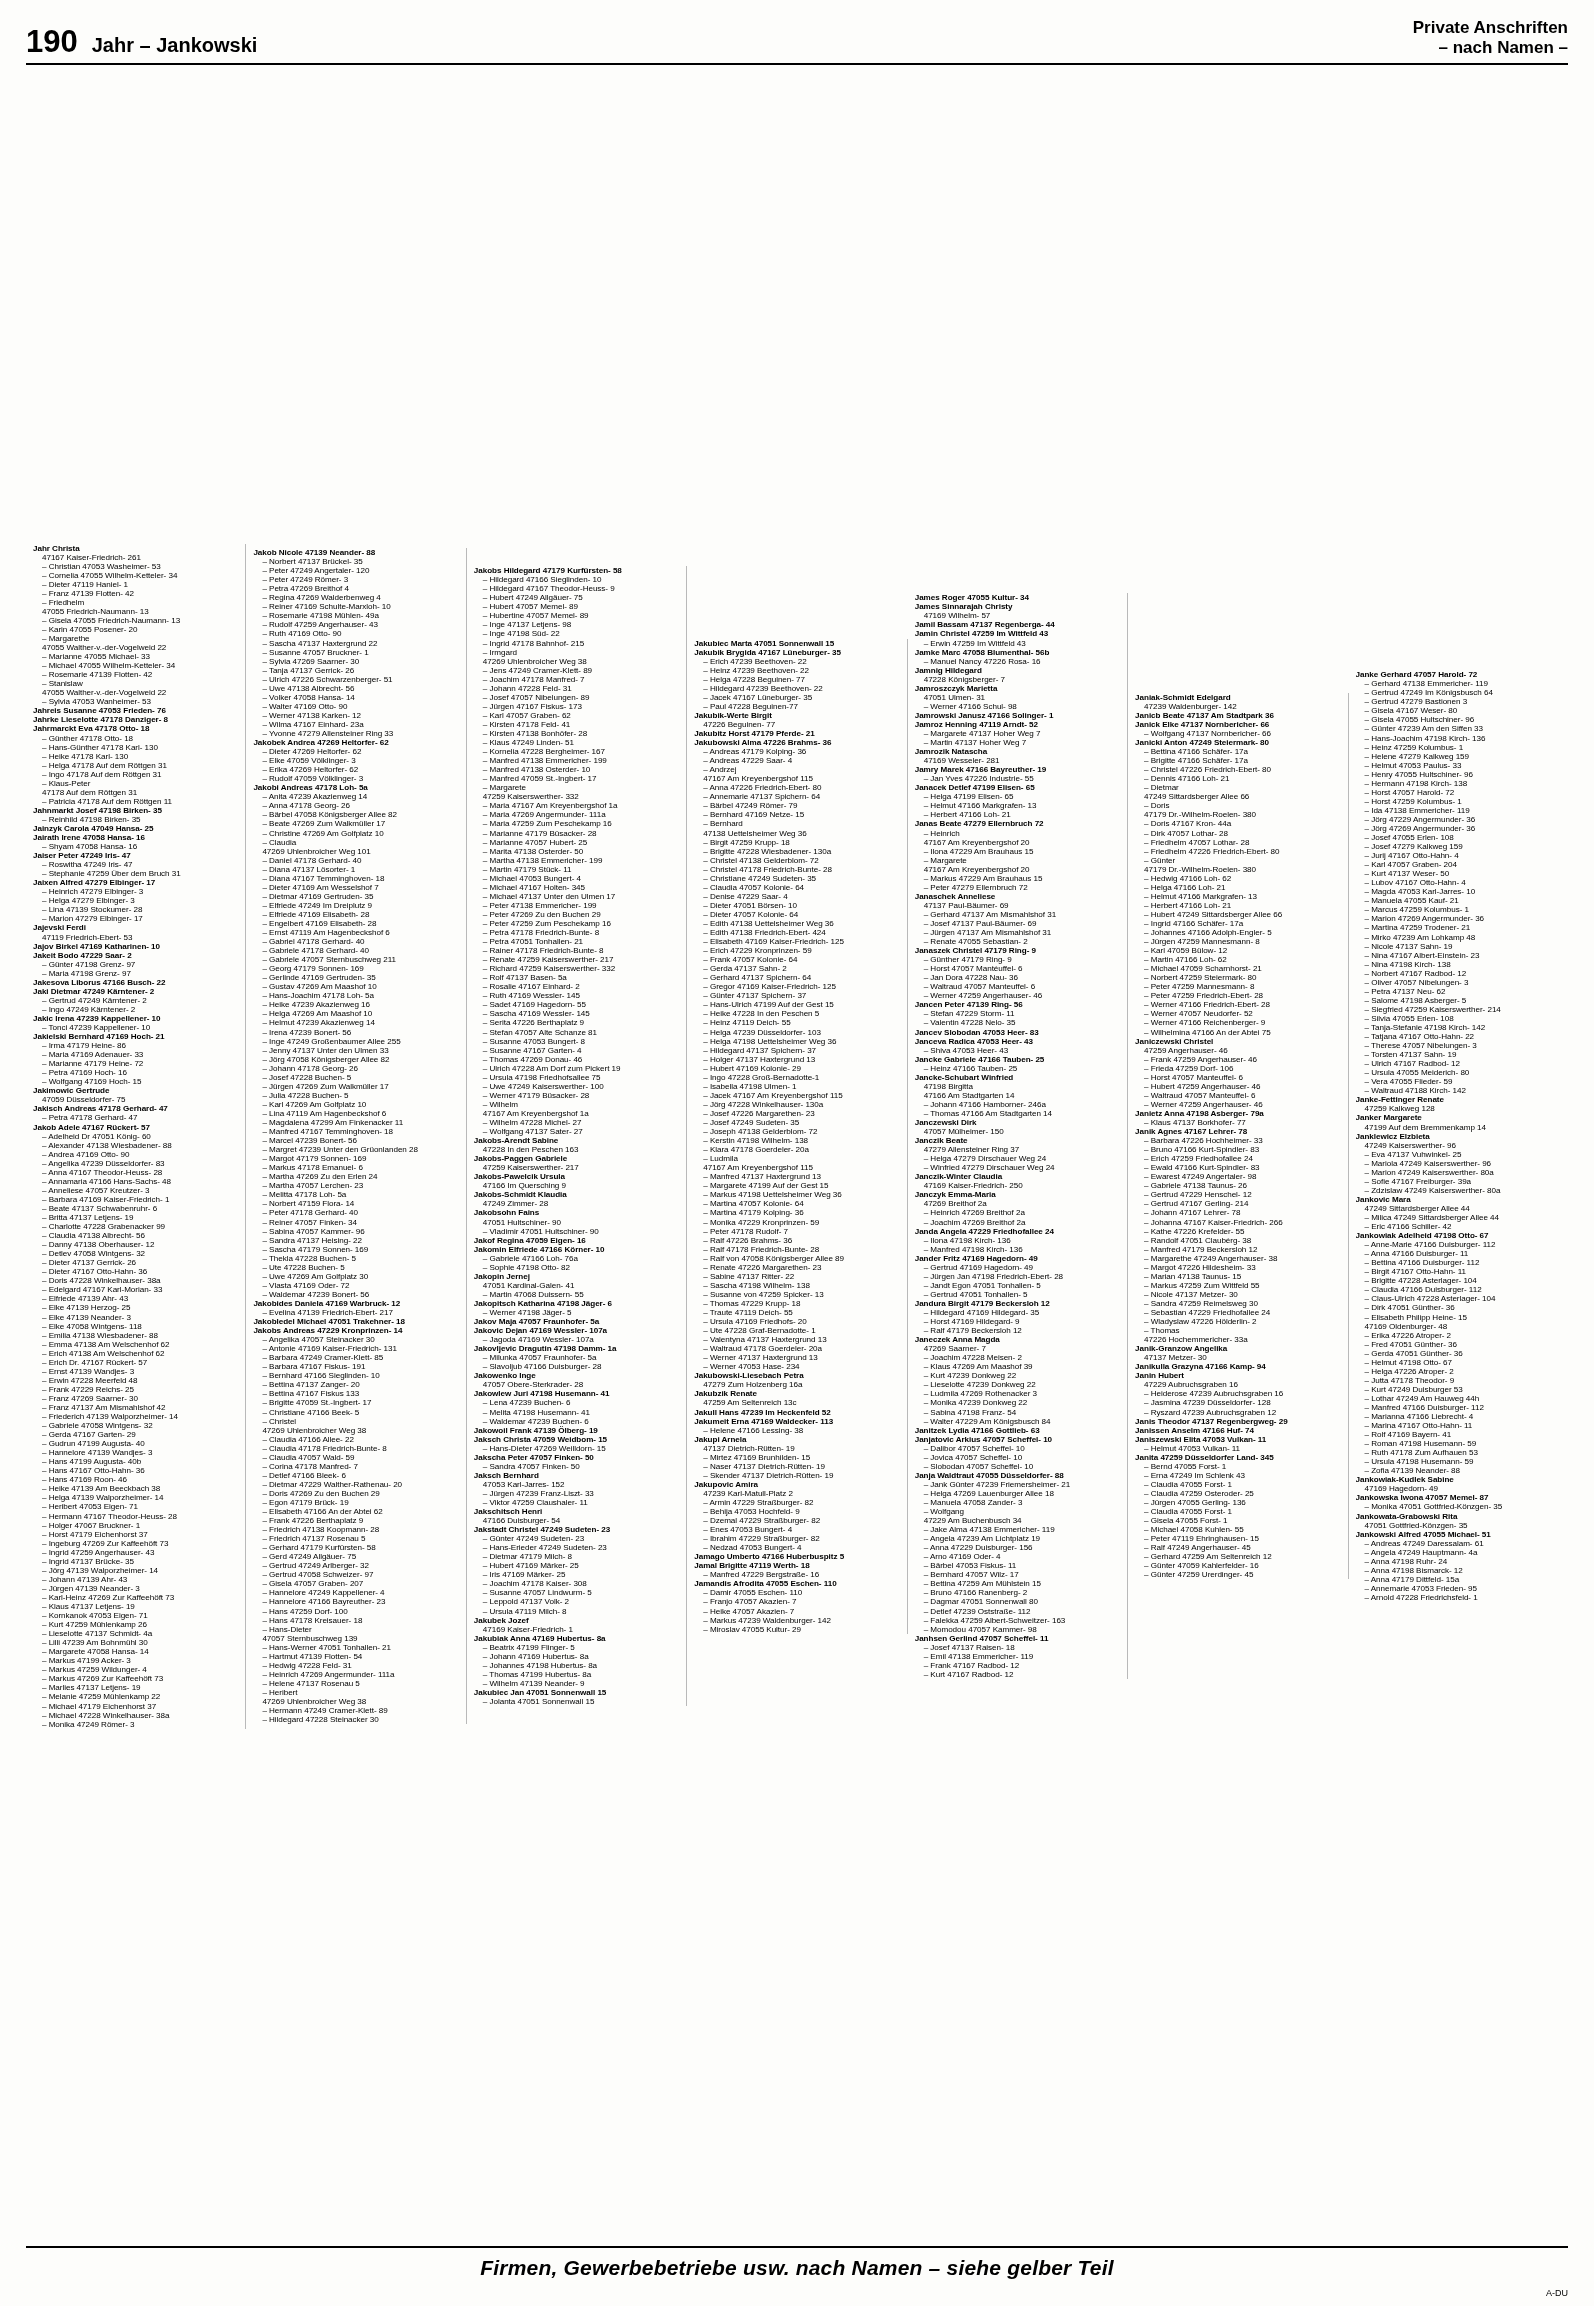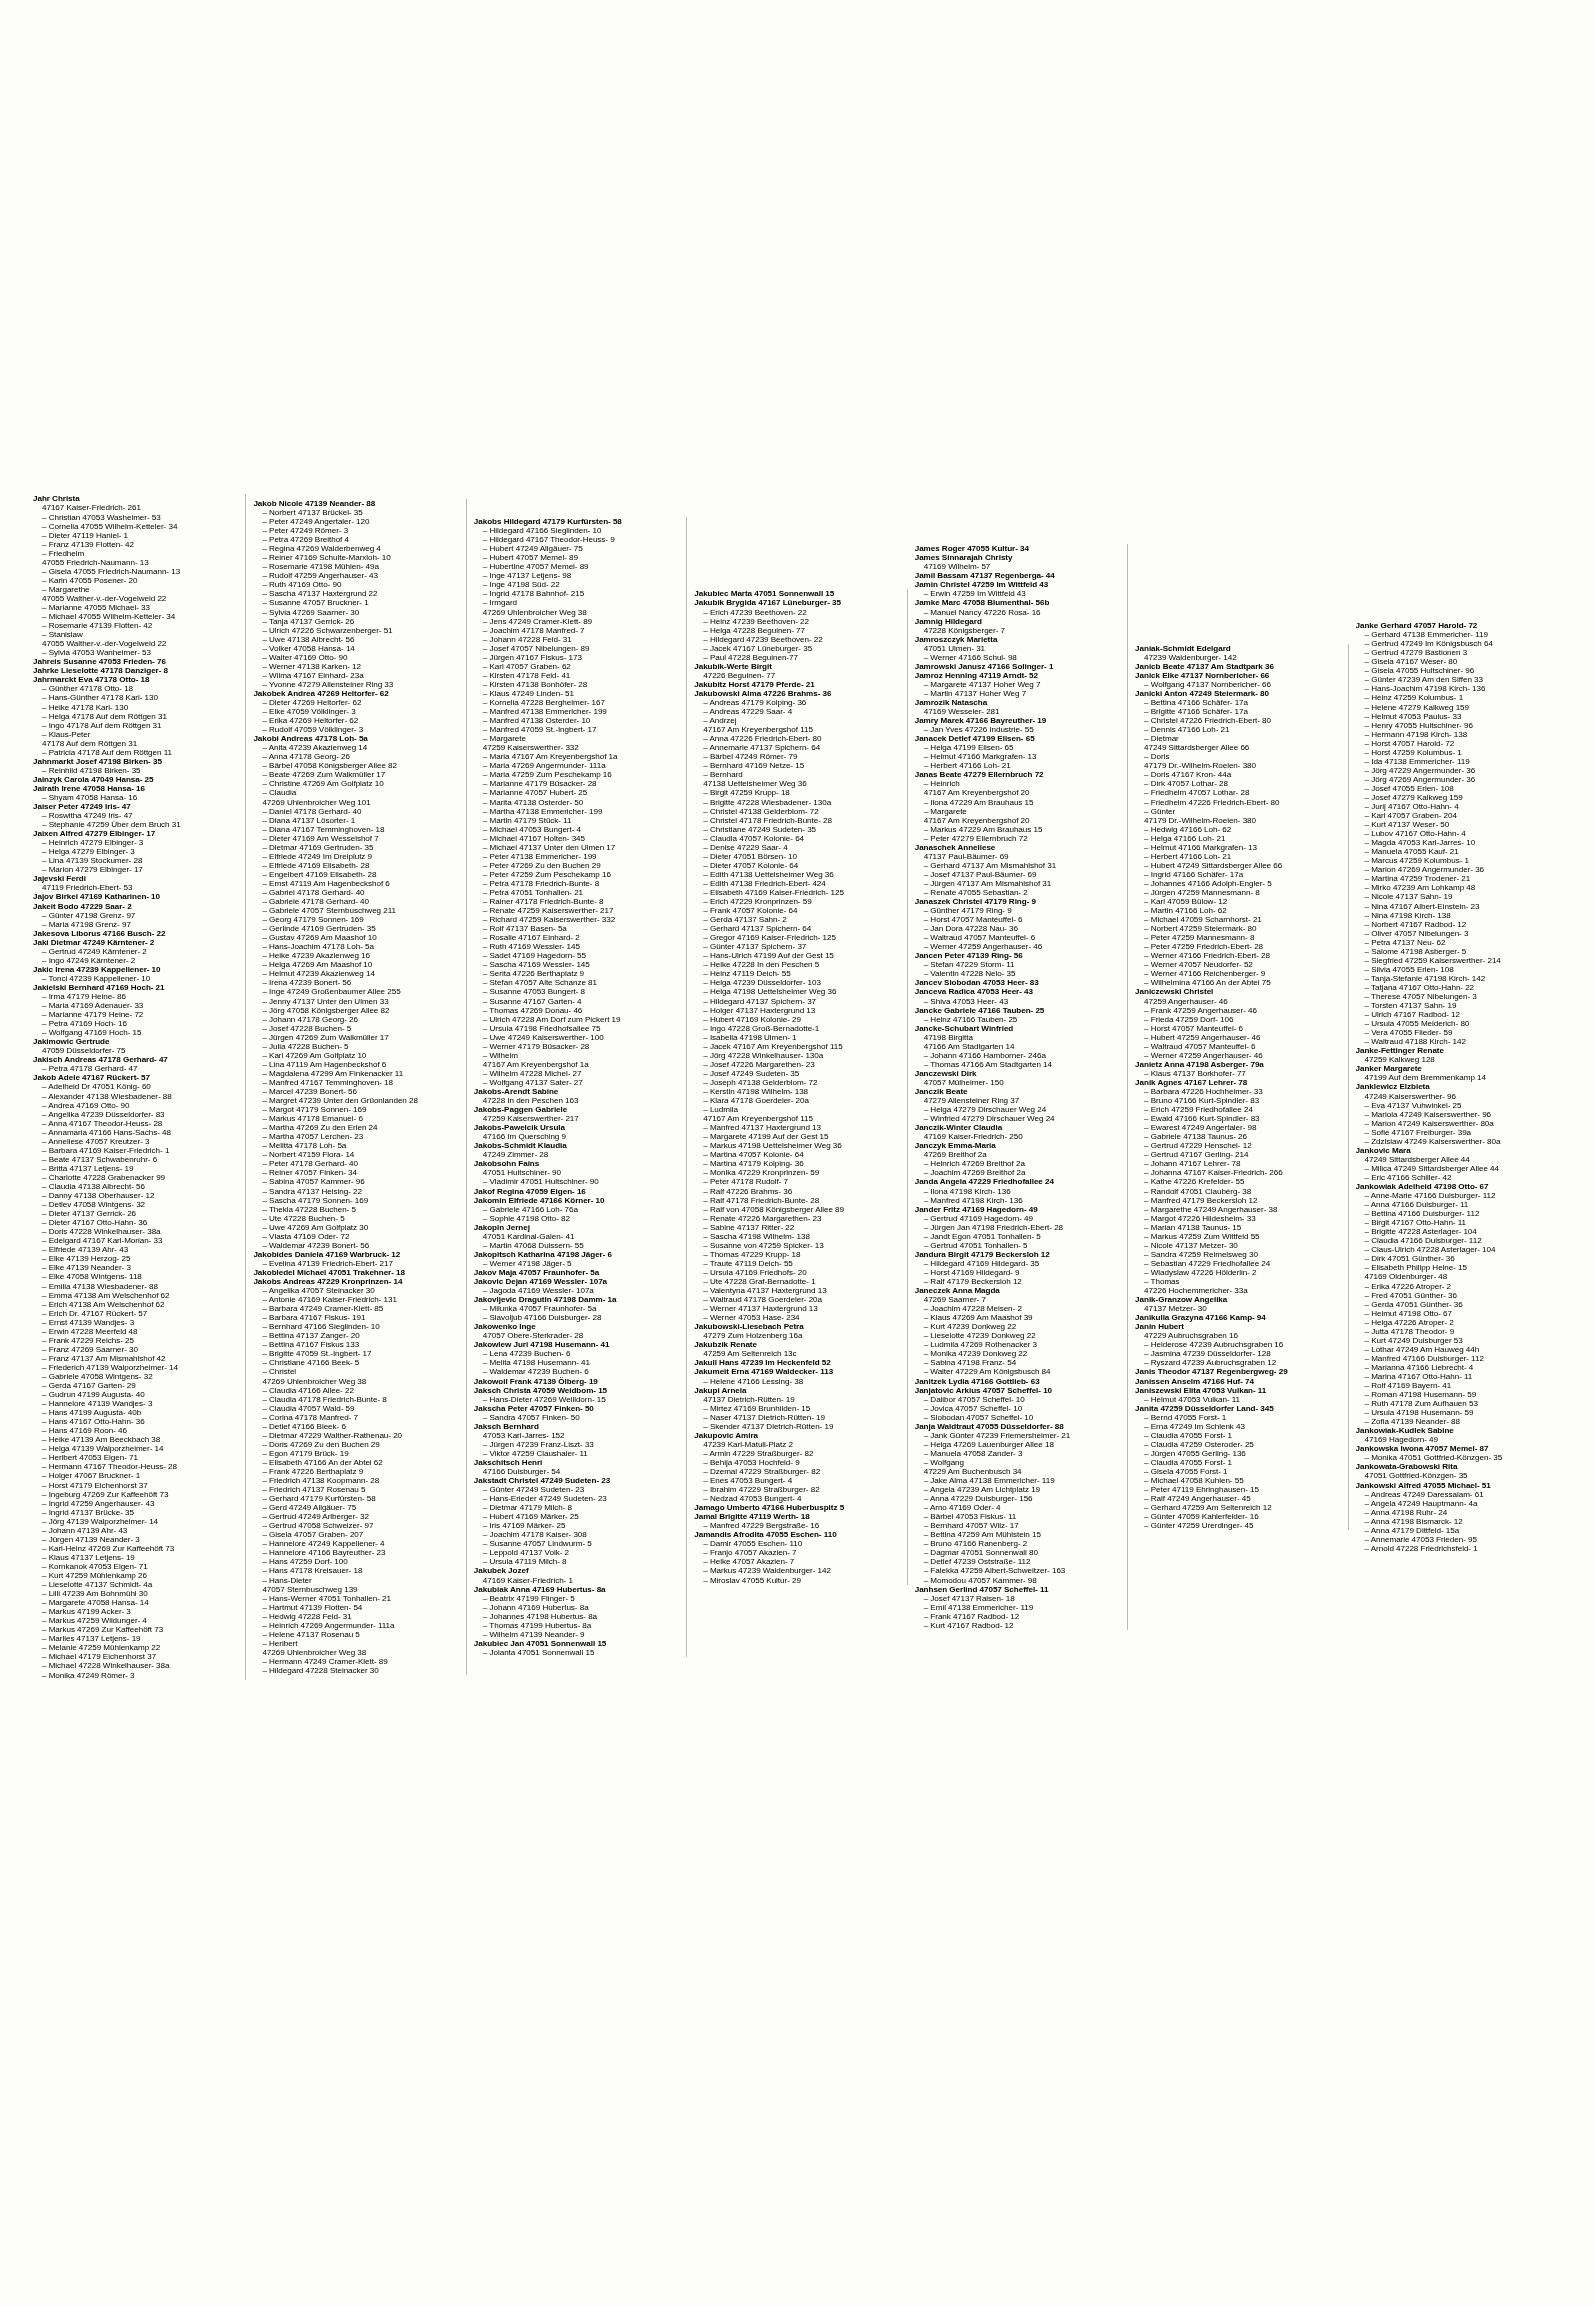--- a/index.html
+++ b/index.html
@@ -73,20 +73,30 @@
   .footer-code{
     position:absolute;right:0;bottom:-18px;
     font-size:9px;font-weight:normal;
   }
 </style>
 </head>
 <body>
 
 <div class="page">
 
+  <div class="header">
+    <div class="header-left">
+      <div class="page-number">190</div>
+      <div class="header-title">Jahr – Jankowski</div>
+    </div>
+    <div class="header-right">
+      <div>Private Anschriften</div>
+      <div>– nach Namen –</div>
+    </div>
+  </div>
 
   <div class="columns" id="columns">
       <div class="col">
         <div class="entry name">Jahr Christa</div>
         <div class="entry sub">47167 Kaiser-Friedrich- 261</div>
         <div class="entry sub">– Christian 47053 Washeimer- 53</div>
         <div class="entry sub">– Cornelia 47055 Wilhelm-Ketteler- 34</div>
         <div class="entry sub">– Dieter 47119 Haniel- 1</div>
         <div class="entry sub">– Franz 47139 Flotten- 42</div>
         <div class="entry sub">– Friedhelm</div>
@@ -909,14 +919,18 @@
         <div class="entry sub">– Andreas 47249 Daressalam- 61</div>
         <div class="entry sub">– Angela 47249 Hauptmann- 4a</div>
         <div class="entry sub">– Anna 47198 Ruhr- 24</div>
         <div class="entry sub">– Anna 47198 Bismarck- 12</div>
         <div class="entry sub">– Anna 47179 Dittfeld- 15a</div>
         <div class="entry sub">– Annemarie 47053 Frieden- 95</div>
         <div class="entry sub">– Arnold 47228 Friedrichsfeld- 1</div>
       </div>
     </div>
 
+  <div class="footer">
+    <div class="footer-text">Firmen, Gewerbebetriebe usw. nach Namen – siehe gelber Teil</div>
+    <div class="footer-code">A-DU</div>
+  </div>
 
 </div>
 
 </body></html>

